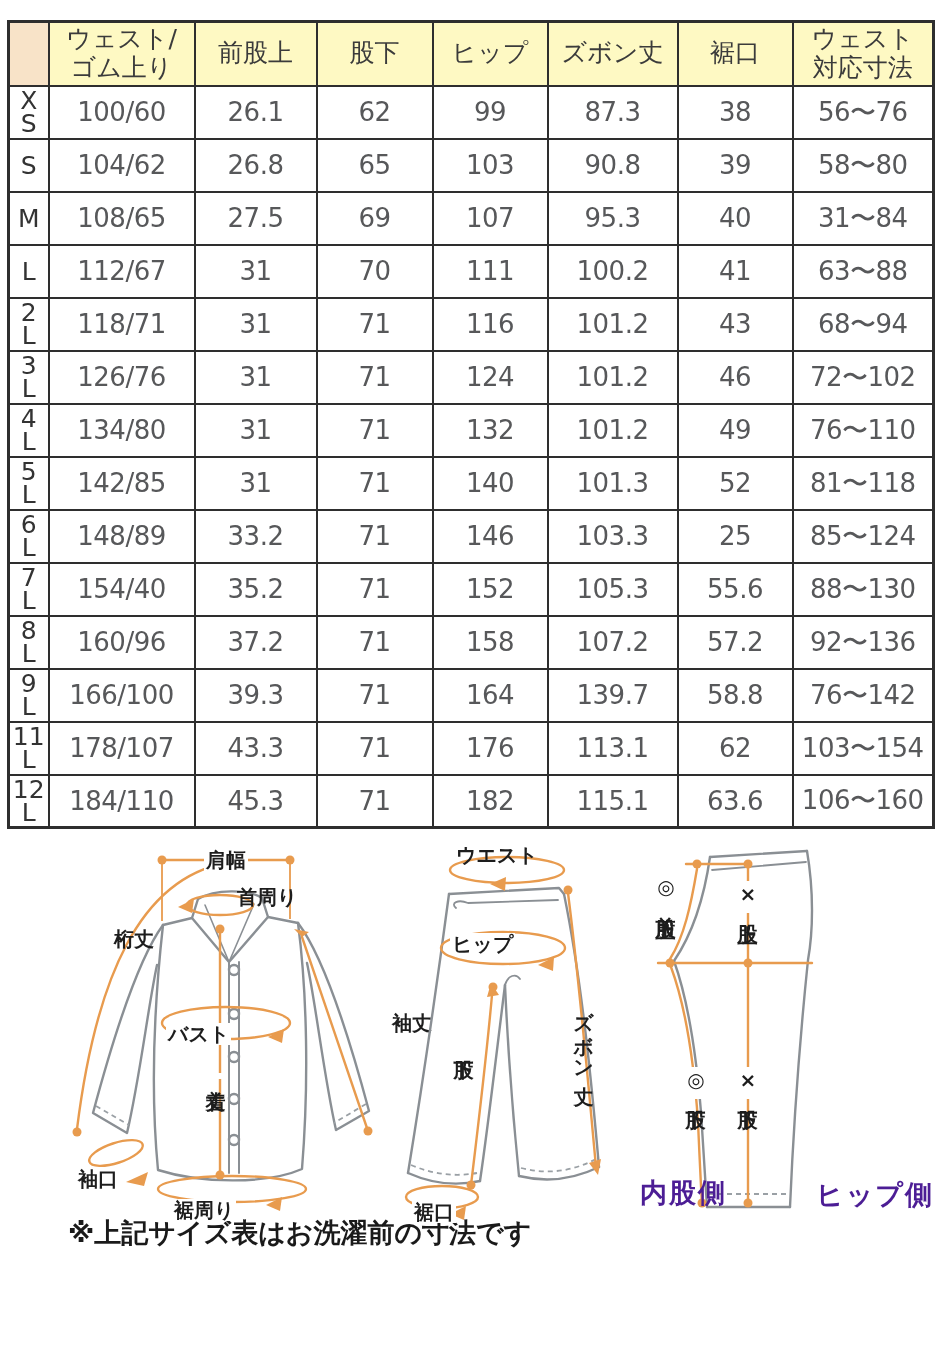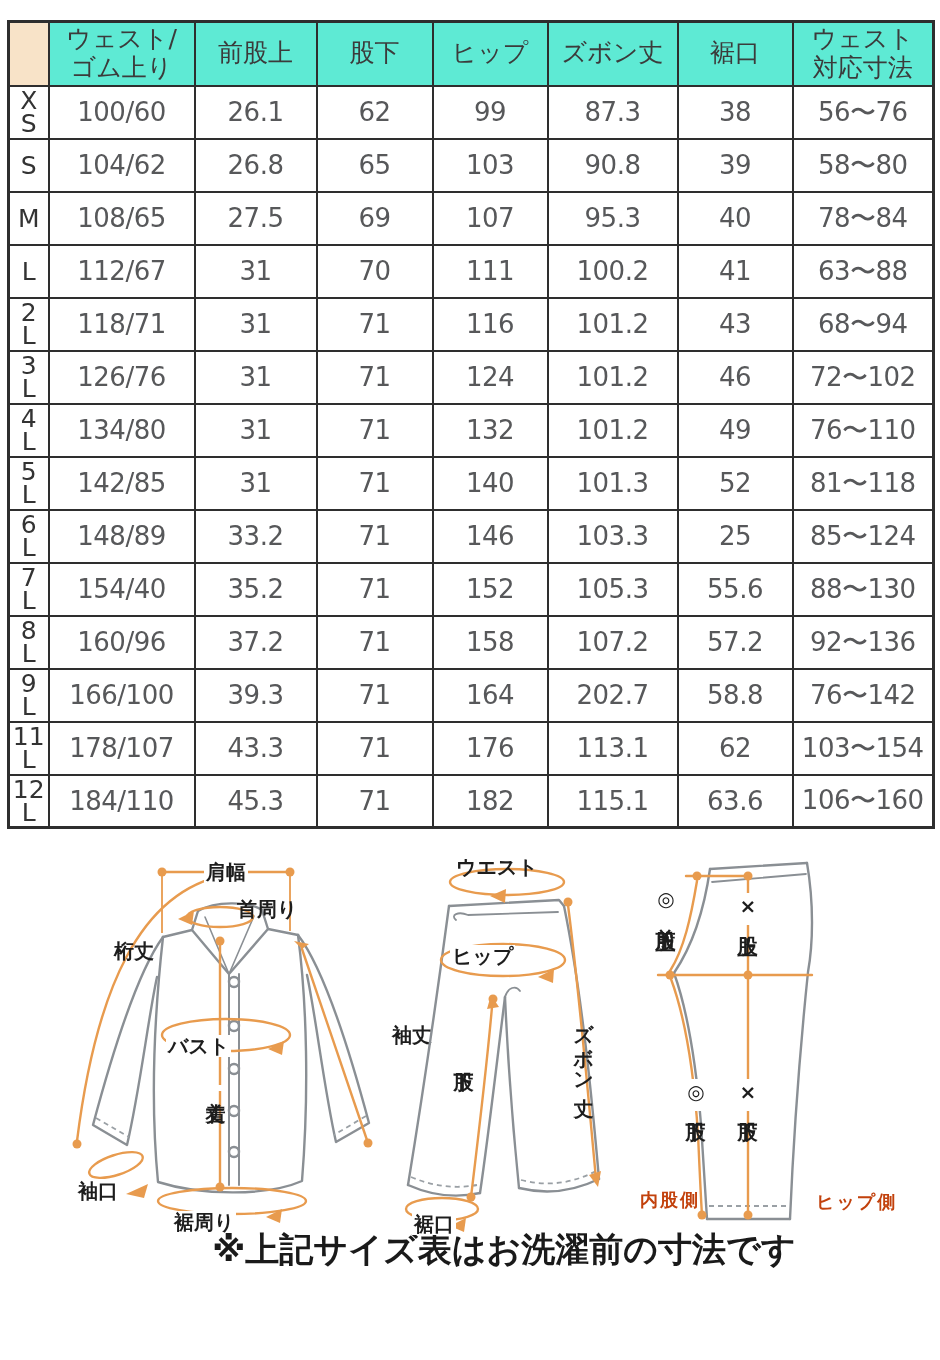--- a/index.html
+++ b/index.html
@@ -8,39 +8,39 @@
 
   
   table.size-chart{border-collapse:collapse;table-layout:fixed;
     margin:20px 0 0 7px;width:925px;
     border:3px solid #2e2e2e;}
   table.size-chart th,table.size-chart td{
     border:2px solid #2e2e2e;text-align:center;vertical-align:middle;
     white-space:pre-line;padding:0;}
   table.size-chart thead tr{height:64px;}
   table.size-chart tbody tr{height:53px;}
-  th.hcell{background:#5eead4;color:#3b3b3b;font-size:25px;font-weight:500;line-height:1.15;}
+  th.hcell{background:#fef9c3;color:#3b3b3b;font-size:25px;font-weight:500;line-height:1.15;}
   th.corner{background:#f8e3c8;}
   th.size-cell{background:#fff;color:#333;font-size:25px;font-weight:500;line-height:0.92;}
   td.val{color:#57585a;font-size:26px;font-weight:400;letter-spacing:-0.5px;}
 
   
-  .diagrams{position:relative;width:940px;height:392px;margin-top:20px;}
+  .diagrams{position:relative;width:940px;height:392px;margin-top:8px;}
   .figure{position:absolute;top:0;}
   .figure svg{position:absolute;left:0;top:0;}
   #fig-shirt{left:30px;width:400px;height:392px;}
   #fig-pants{left:392px;width:275px;height:392px;}
   #fig-side{left:640px;width:300px;height:392px;}
   .dlabel{position:absolute;font-weight:700;font-size:20px;color:#1d1d1d;
     line-height:1;white-space:nowrap;}
   .dlabel.vert{writing-mode:vertical-rl;text-orientation:upright;letter-spacing:2px;}
   .dlabel.onwhite{background:#fff;padding:1px 2px;}
-  .dlabel.gray{color:#c2410c;font-size:18px;letter-spacing:2px;}
-
-  .note{margin:-14px 0 0 68px;font-size:34px;font-weight:700;color:#1a1a1a;text-align:center;}
+  .dlabel.gray{color:#4c1d95;font-size:27px;letter-spacing:2px;}
+
+  .note{margin:-14px 0 0 68px;font-size:27px;font-weight:700;color:#1a1a1a;}
 
   .garment{stroke:#8a8f94;stroke-width:2.4;fill:none;stroke-linecap:round;stroke-linejoin:round;}
   .gdash{stroke:#9aa0a5;stroke-width:1.8;fill:none;stroke-dasharray:5 4;}
   .meas{stroke:#e89b4e;stroke-width:2.4;fill:none;stroke-linecap:round;}
   .measthin{stroke:#e89b4e;stroke-width:1.8;fill:none;}
   .mdot{fill:#e89b4e;stroke:none;}
   .mtri{fill:#e89b4e;stroke:none;}
 </style>
 </head>
 <body>
@@ -93,21 +93,21 @@
       <td class="val">58〜80</td>
     </tr>
     <tr>
       <th class="size-cell">M</th>
       <td class="val">108/65</td>
       <td class="val">27.5</td>
       <td class="val">69</td>
       <td class="val">107</td>
       <td class="val">95.3</td>
       <td class="val">40</td>
-      <td class="val">78〜84</td>
+      <td class="val">31〜84</td>
     </tr>
     <tr>
       <th class="size-cell">L</th>
       <td class="val">112/67</td>
       <td class="val">31</td>
       <td class="val">70</td>
       <td class="val">111</td>
       <td class="val">100.2</td>
       <td class="val">41</td>
       <td class="val">63〜88</td>
@@ -189,21 +189,21 @@
       <td class="val">57.2</td>
       <td class="val">92〜136</td>
     </tr>
     <tr>
       <th class="size-cell">9
 L</th>
       <td class="val">166/100</td>
       <td class="val">39.3</td>
       <td class="val">71</td>
       <td class="val">164</td>
-      <td class="val">202.7</td>
+      <td class="val">139.7</td>
       <td class="val">58.8</td>
       <td class="val">76〜142</td>
     </tr>
     <tr>
       <th class="size-cell">11
 L</th>
       <td class="val">178/107</td>
       <td class="val">43.3</td>
       <td class="val">71</td>
       <td class="val">176</td>

